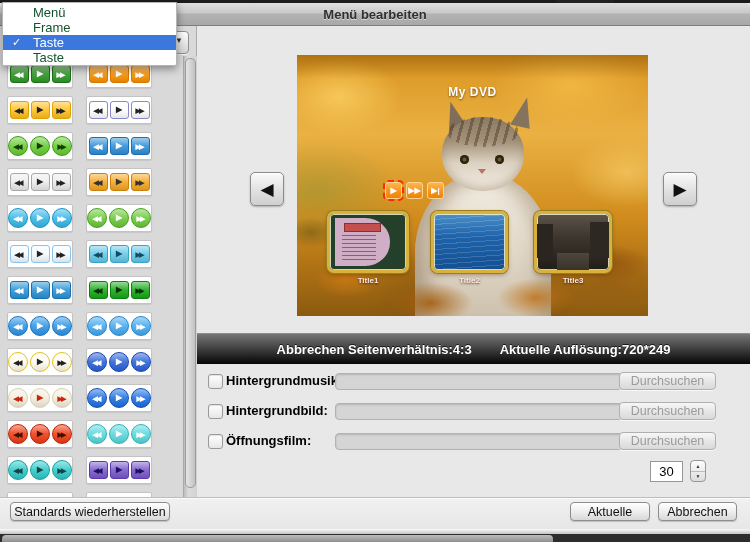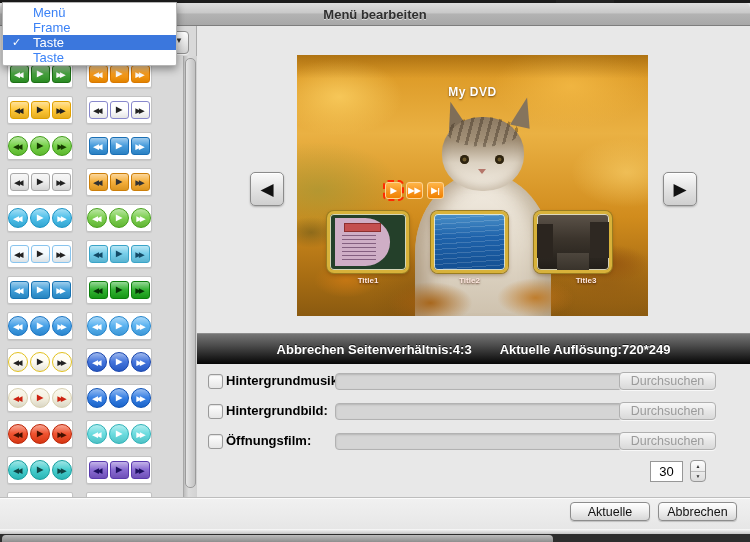--- a/index.html
+++ b/index.html
@@ -27,21 +27,21 @@
   .pbtn.sq{border-radius:3px;}
   .pbtn.ci{width:20px;height:20px;border-radius:50%;}
   .pbtn.dbl{font-size:7px;letter-spacing:-2px;text-indent:-2px;}
   #scrollbar{position:absolute;left:183px;top:30px;width:13px;height:441px;z-index:7;
     background:linear-gradient(90deg,#bdbdbd,#dcdcdc 35%,#d2d2d2);border-left:1px solid #a8a8a8;}
   #scroll-thumb{position:absolute;left:1px;top:2px;width:9px;height:428px;border:1px solid #9b9b9b;border-radius:5px;
     background:linear-gradient(90deg,#e6e6e6,#c2c2c2);}
   
   #menu{position:absolute;left:2px;top:2px;width:175px;height:64px;background:#fff;border:1px solid #b5b5b5;
     box-shadow:0 3px 9px rgba(0,0,0,.4);z-index:40;padding-top:2px;box-sizing:border-box;border-radius:0 0 2px 2px;}
-  .menu-item{height:15px;line-height:15px;font-size:13px;color:#3b82f6;padding-left:30px;position:relative;}
+  .menu-item{height:15px;line-height:15px;font-size:13px;color:#14532d;padding-left:30px;position:relative;}
   .menu-item.sel{background:#3b77dd;color:#fff;}
   .menu-item .chk{position:absolute;left:9px;top:0;font-size:11px;}
   
   #preview{position:absolute;left:297px;top:55px;width:351px;height:261px;overflow:hidden;z-index:5;
     background:
       radial-gradient(90px 55px at 12% 16%, rgba(250,205,95,.85), transparent 70%),
       radial-gradient(110px 60px at 78% 12%, rgba(244,186,70,.8), transparent 70%),
       radial-gradient(80px 50px at 94% 45%, rgba(250,210,110,.6), transparent 70%),
       radial-gradient(120px 70px at 6% 52%, rgba(150,150,55,.55), transparent 70%),
       radial-gradient(140px 80px at 50% 92%, rgba(120,75,15,.75), transparent 75%),
@@ -351,21 +351,21 @@
     <div class="thumb" id="thumb2">
       <div class="rip"></div>
     </div>
     <div class="thumb" id="thumb3">
       <div class="bldg-l"></div>
       <div class="bldg-r"></div>
       <div class="road"></div>
     </div>
     <div class="thumb-label" style="left:30px;width:82px;">Title1</div>
     <div class="thumb-label" style="left:134px;width:77px;">Title2</div>
-    <div class="thumb-label" style="left:250px;width:78px;">Title3</div>
+    <div class="thumb-label" style="left:237px;width:78px;">Title3</div>
   </div>
 
   <div class="nav-arrow" id="arrow-left">
     <span>◀</span>
   </div>
   <div class="nav-arrow" id="arrow-right">
     <span>▶</span>
   </div>
 
   <div id="statusbar">
@@ -394,19 +394,20 @@
 
   <div id="loop-row">
     <input id="loop-value" value="30" style="">
     <div id="stepper">
       <div>▲</div>
       <div>▼</div>
     </div>
   </div>
 
   <div id="footer">
+    <div class="foot-btn" id="btn-restore">Standards wiederherstellen</div>
     <div class="foot-btn" id="btn-cancel">Aktuelle</div>
     <div class="foot-btn" id="btn-save">Abbrechen</div>
   </div>
   <div class="bottom-groove"></div>
   <div class="bottom-dark"></div>
   <div class="bottom-bar"></div>
 </div>
 
 </body></html>

